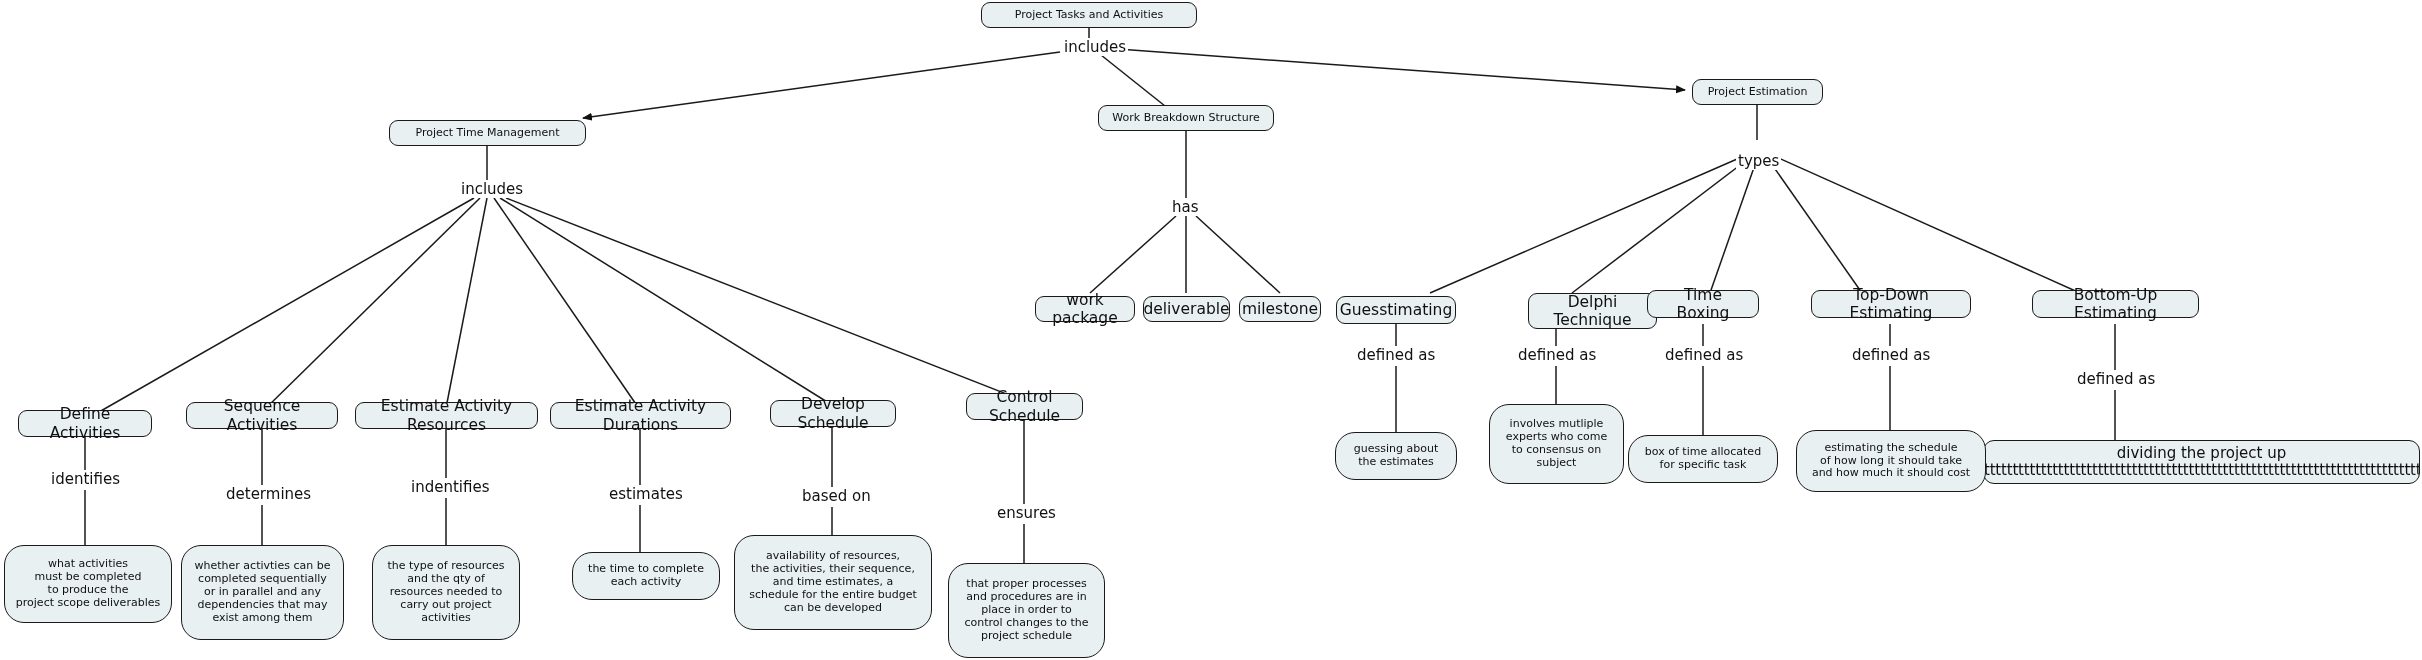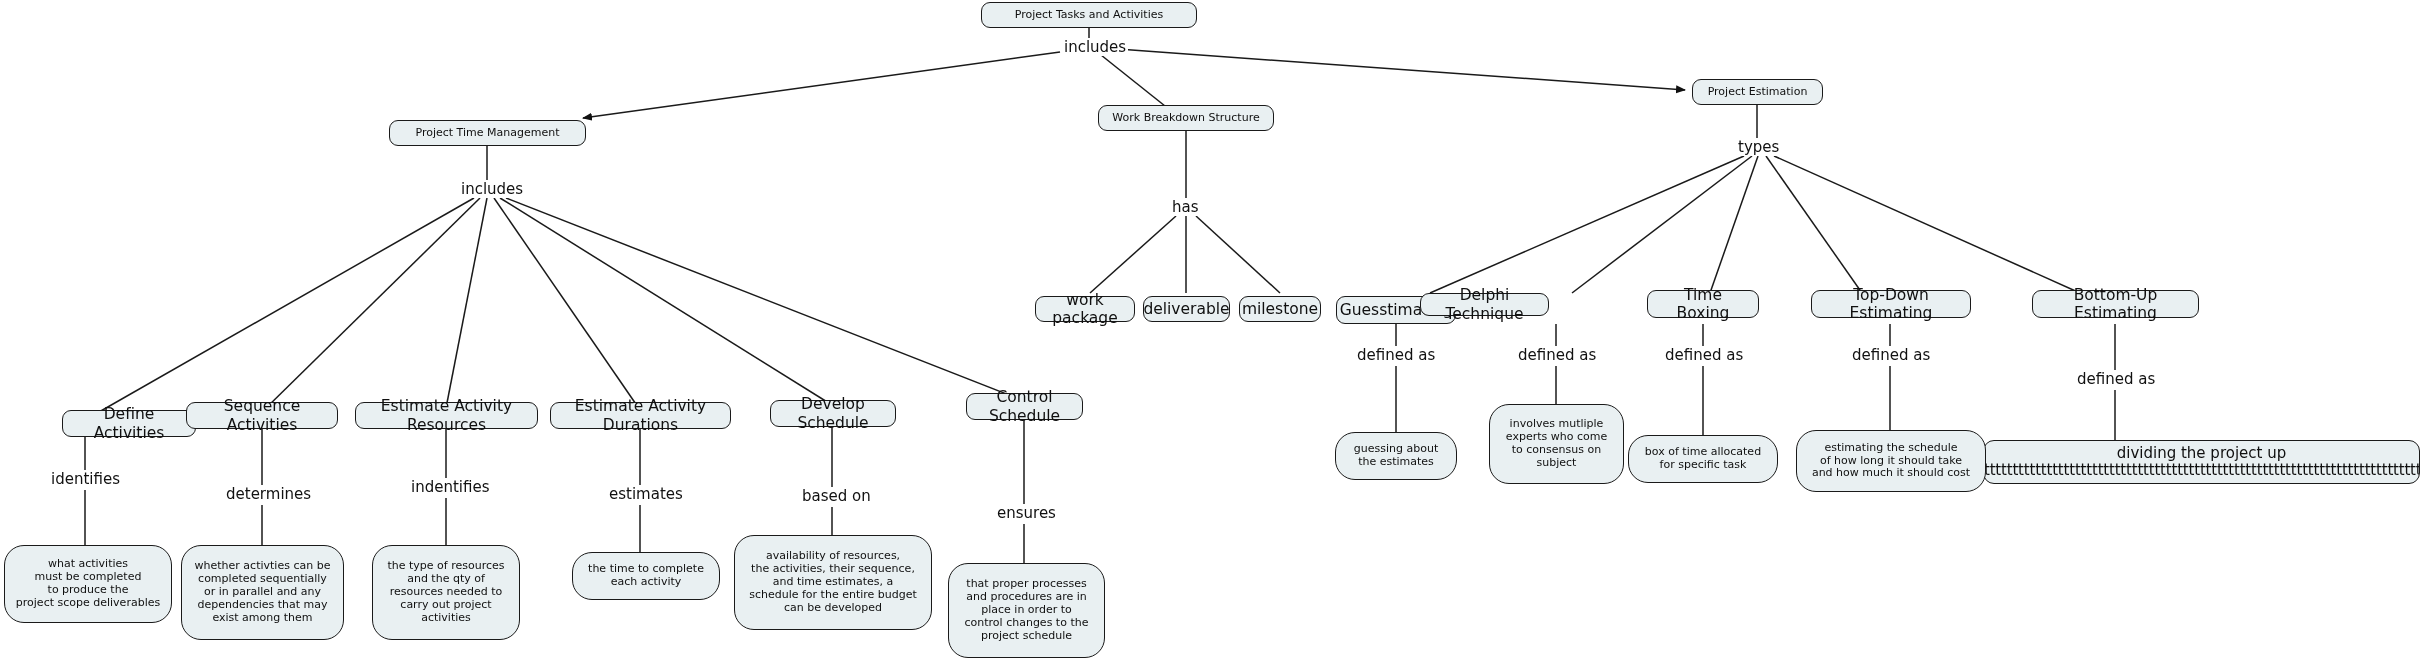--- a/index.html
+++ b/index.html
@@ -152,34 +152,34 @@
   <div class="node t2" style="left:1143px;top:296px;width:87px;height:26px;">
     <span>deliverable</span>
   </div>
   <div class="node t2" style="left:1239px;top:296px;width:82px;height:26px;">
     <span>milestone</span>
   </div>
 
   <div class="node t2" style="left:1336px;top:296px;width:120px;height:28px;">
     <span>Guesstimating</span>
   </div>
-  <div class="node t2" style="left:1420px;top:293px;width:129px;height:23px;">
+  <div class="node t2" style="left:1528px;top:293px;width:129px;height:36px;">
     <span>Delphi Technique</span>
   </div>
   <div class="node t2" style="left:1647px;top:290px;width:112px;height:28px;">
     <span>Time Boxing</span>
   </div>
   <div class="node t2" style="left:1811px;top:290px;width:160px;height:28px;">
     <span>Top-Down Estimating</span>
   </div>
   <div class="node t2" style="left:2032px;top:290px;width:167px;height:28px;">
     <span>Bottom-Up Estimating</span>
   </div>
 
-  <div class="node t2" style="left:18px;top:410px;width:134px;height:27px;margin-left:44px;">
+  <div class="node t2" style="left:18px;top:410px;width:134px;height:27px;">
     <span>Define Activities</span>
   </div>
   <div class="node t2" style="left:186px;top:402px;width:152px;height:27px;">
     <span>Sequence Activities</span>
   </div>
   <div class="node t2" style="left:355px;top:402px;width:183px;height:27px;">
     <span>Estimate Activity Resources</span>
   </div>
   <div class="node t2" style="left:550px;top:402px;width:181px;height:27px;">
     <span>Estimate Activity Durations</span>
@@ -257,21 +257,21 @@
 
   <div class="linklabel" style="left:1062px;top:38px;">
     <span>includes</span>
   </div>
   <div class="linklabel" style="left:459px;top:180px;">
     <span>includes</span>
   </div>
   <div class="linklabel" style="left:1170px;top:198px;">
     <span>has</span>
   </div>
-  <div class="linklabel" style="left:1736px;top:138px;">
+  <div class="linklabel" style="left:1736px;top:152px;">
     <span>types</span>
   </div>
 
   <div class="linklabel" style="left:49px;top:470px;">
     <span>identifies</span>
   </div>
   <div class="linklabel" style="left:224px;top:485px;">
     <span>determines</span>
   </div>
   <div class="linklabel" style="left:409px;top:478px;">

